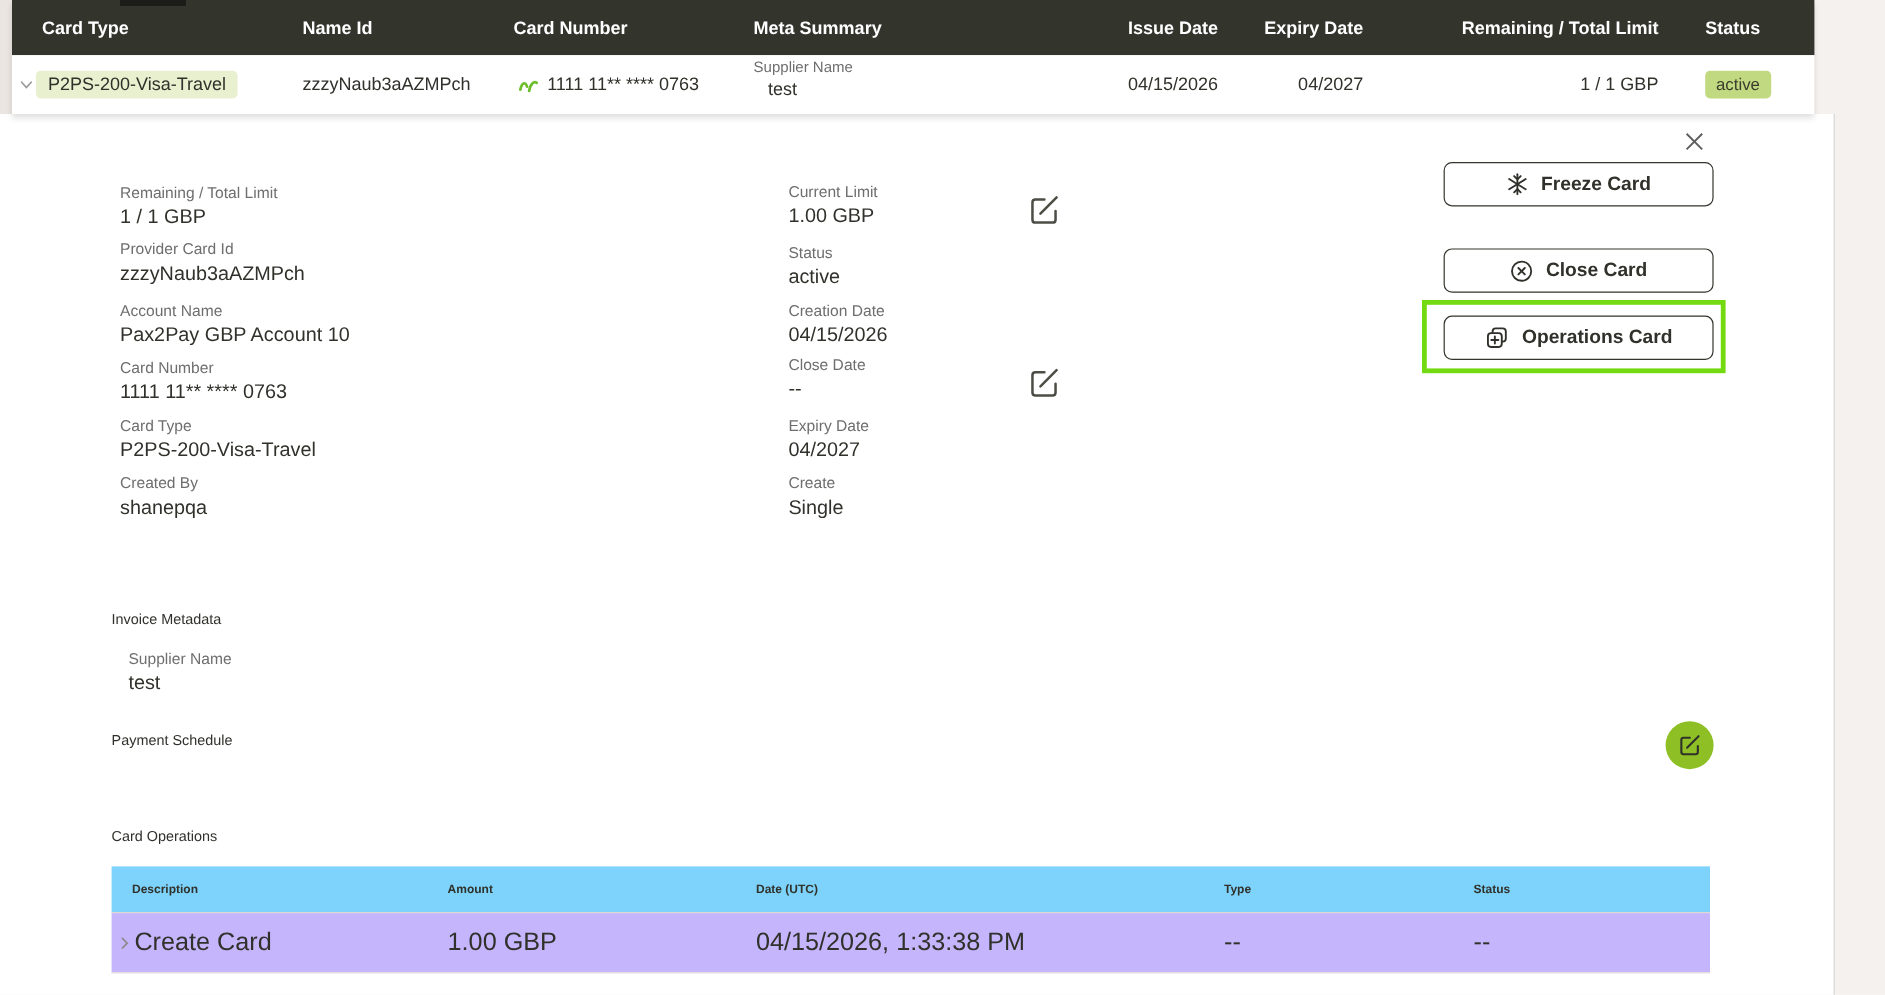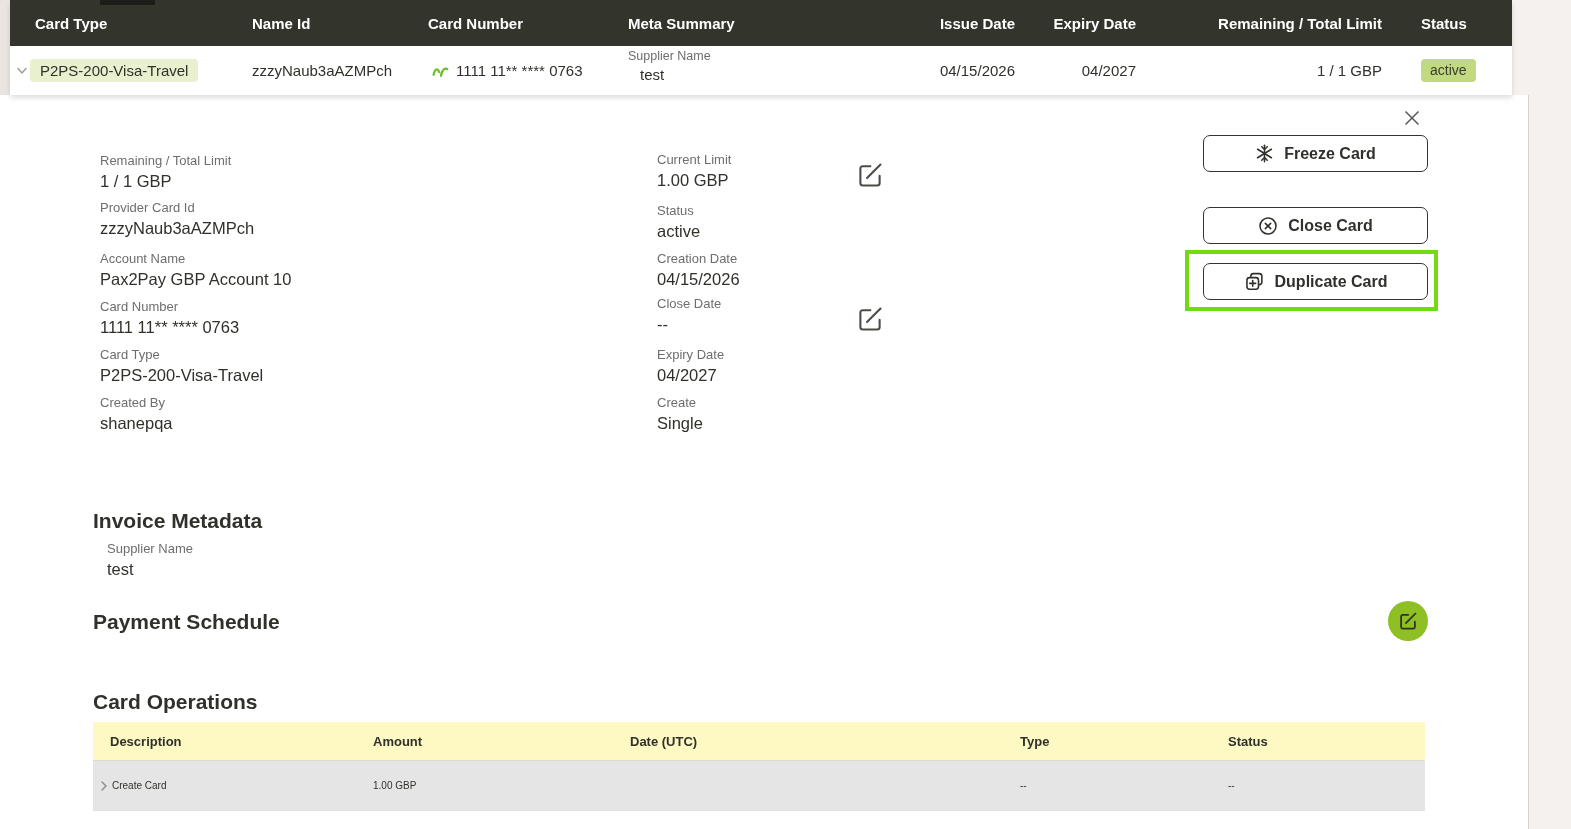--- a/index.html
+++ b/index.html
@@ -38,30 +38,30 @@
   .close-x{position:absolute;left:1400px;top:11px;width:24px;height:24px;cursor:pointer;
            display:flex;align-items:center;justify-content:center;}
   .edit-btn{position:absolute;width:30px;height:30px;cursor:pointer;color:#4c4e46;
             display:flex;align-items:center;justify-content:center;background:none;border:none;padding:0;}
   .action-btn{position:absolute;left:1203px;width:225px;height:37px;background:#fff;
               border:1.5px solid #34362e;border-radius:7px;display:flex;align-items:center;
               justify-content:center;gap:10px;font-family:"Liberation Sans",sans-serif;
               font-size:16px;font-weight:bold;color:#2f312a;cursor:pointer;}
   .dup-highlight{position:absolute;left:1185px;top:155px;width:245px;height:53px;
                  border:4px solid var(--highlight-green,#73da11);pointer-events:none;}
-  .section-h{position:absolute;font-size:21px;font-weight:bold;color:#2f312a;white-space:nowrap;}
+  .section-h{position:absolute;font-size:12px;font-weight:normal;color:#2f312a;white-space:nowrap;}
   .circle-btn{position:absolute;left:1388px;top:506px;width:40px;height:40px;border-radius:50%;
               background:var(--accent-green,#8ec025);display:flex;align-items:center;
               justify-content:center;border:none;cursor:pointer;color:#2f312a;padding:0;}
 
   
   .ops{position:absolute;left:93px;top:627px;width:1332px;}
-  .ops-header{position:relative;height:38px;background:#fef9c3;border-bottom:1px solid #ddd8d2;
-              font-size:13px;font-weight:bold;}
-  .ops-row{position:relative;height:49px;background:#e5e5e5;font-size:10px;cursor:pointer;
+  .ops-header{position:relative;height:38px;background:#7dd3fc;border-bottom:1px solid #ddd8d2;
+              font-size:10px;font-weight:bold;}
+  .ops-row{position:relative;height:49px;background:#c4b5fd;font-size:21px;cursor:pointer;
            border-bottom:1px solid #e5e0da;}
   .ops-cell{position:absolute;top:0;height:100%;display:flex;align-items:center;white-space:nowrap;}
   .o1{left:17px;} .o2{left:280px;} .o3{left:537px;} .o4{left:910px;margin-left:17px;} .o5{left:1135px;}
 
   svg{display:block;}
 </style>
 </head>
 <body>
 
 <div class="panel">
@@ -169,21 +169,21 @@
   <div class="dup-highlight"></div>
   <button class="action-btn" style="top:168px">
     <span>
       <svg width="21" height="21" viewBox="0 0 20 20" fill="none" stroke="#2f312a" stroke-width="1.5" stroke-linecap="round">
         <rect x="6.5" y="2.5" width="10.5" height="10.5" rx="2.5"></rect>
         <rect x="2.8" y="6.3" width="11" height="11" rx="2.5" fill="#ffffff"></rect>
         <line x1="8.3" y1="9" x2="8.3" y2="14.6"></line>
         <line x1="5.5" y1="11.8" x2="11.1" y2="11.8"></line>
       </svg>
     </span>
-    <span>Duplicate Card</span>
+    <span>Operations Card</span>
   </button>
 
   <div class="section-h" style="left:93px;top:414px">Invoice Metadata</div>
   <div class="field" style="left:107px;top:446px">
     <div class="flabel">Supplier Name</div>
     <div class="fvalue">test</div>
   </div>
 
   <div class="section-h" style="left:93px;top:515px">Payment Schedule</div>
   <button class="circle-btn">
@@ -205,20 +205,21 @@
       <div class="ops-cell o5">Status</div>
     </div>
     <div class="ops-row">
       <div class="ops-cell" style="left:6px">
         <svg width="10" height="14" viewBox="0 0 10 14" fill="none" stroke="#8a8a8a" stroke-width="1.4" stroke-linecap="round">
           <polyline points="3,3 7,7 3,11"></polyline>
         </svg>
       </div>
       <div class="ops-cell o1" style="left:19px">Create Card</div>
       <div class="ops-cell o2">1.00 GBP</div>
+      <div class="ops-cell o3">04/15/2026, 1:33:38 PM</div>
       <div class="ops-cell o4">--</div>
       <div class="ops-cell o5">--</div>
     </div>
   </div>
 </div>
 
 <div class="left-gutter"></div>
 <div class="top-tab"></div>
 
 <div class="top-block">

